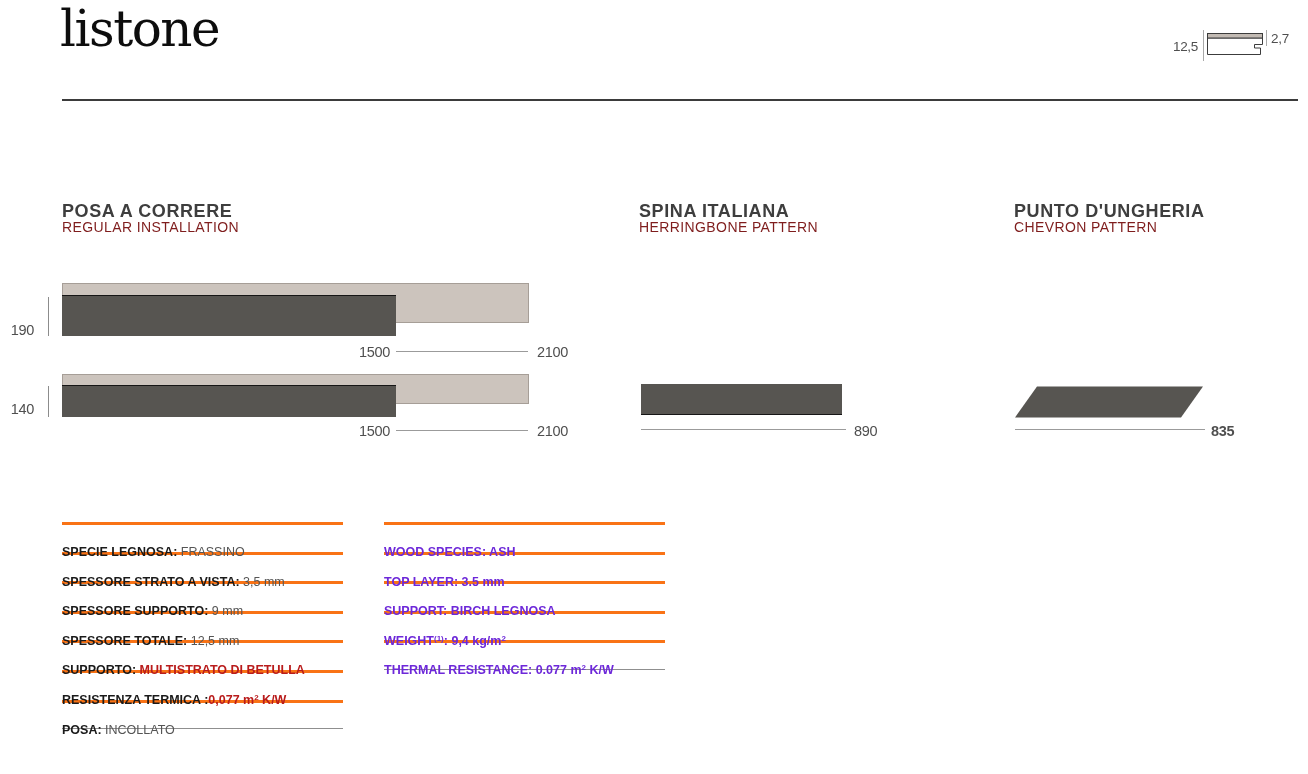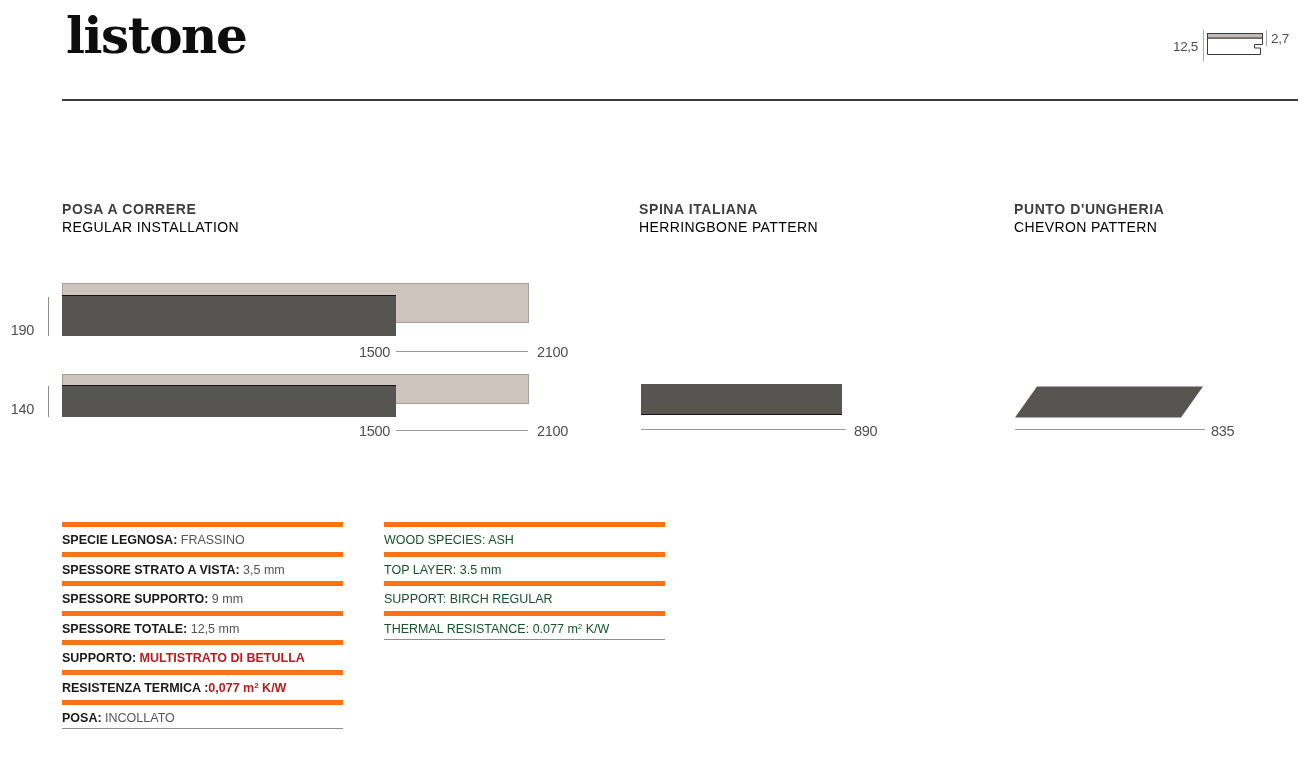--- a/index.html
+++ b/index.html
@@ -3,38 +3,38 @@
 <meta charset="utf-8">
 <style>
   html,body { margin:0; padding:0; background:#ffffff; }
   .page {
     position:relative; width:1308px; height:774px; background:#ffffff;
     font-family:"Liberation Sans", sans-serif; overflow:hidden;
   }
 
   
   .logo {
-    position:absolute; left:60px; top:2px; margin:6px;
-    font-family:"DejaVu Serif", serif; font-weight:700;
+    position:absolute; left:60px; top:2px; margin:0;
+    font-family:"DejaVu Serif", serif; font-weight:400;
     font-size:50px; line-height:1.1; color:#0d0d0d; letter-spacing:-1.5px;
   }
   .header-rule { position:absolute; left:62px; top:99px; width:1236px; height:2px; background:#3b3b3b; }
 
   
   .pf-num { position:absolute; font-size:13.5px; color:#4f4f4f; letter-spacing:-0.3px; }
   .pf-total { left:1154px; top:39px; width:44px; text-align:right; }
   .pf-top   { left:1271px; top:31px; }
   .pf-tick  { position:absolute; width:1px; background:#a9a9a9; }
   .pf-tick-l { left:1203px; top:30px; height:31px; }
   .pf-tick-r { left:1266px; top:30px; height:16px; }
   .pf-svg { position:absolute; left:1207px; top:32px; }
 
   
-  .sec-title { position:absolute; top:201px; font-size:14px; font-weight:bold; color:#3e3e3e; letter-spacing:0.6px; white-space:nowrap; }
-  .sec-sub   { position:absolute; top:219px; font-size:14px; color:#000000; letter-spacing:0.4px; white-space:nowrap; }
+  .sec-title { position:absolute; top:201px; font-size:18px; font-weight:bold; color:#3e3e3e; letter-spacing:0.6px; white-space:nowrap; }
+  .sec-sub   { position:absolute; top:219px; font-size:14px; color:#7f1d1d; letter-spacing:0.4px; white-space:nowrap; }
   .sec-x1 { left:62px; } .sec-x2 { left:639px; } .sec-x3 { left:1014px; }
 
   
   .bar { position:absolute; box-sizing:border-box; }
   .bar-light { background:#ccc4bd; border:1px solid #a69e97; }
   .bar-dark  { background:#575551; }
   .bt { border-top:1px solid #161616; }
   .bb { border-bottom:1px solid #161616; }
 
   .vtick { position:absolute; width:1px; background:#8c8c8c; }
@@ -42,28 +42,28 @@
   .dim-right { text-align:right; }
   .dim-line { position:absolute; height:1px; background:#9b9b9b; }
 
   .chevron-svg { position:absolute; left:1008px; top:380px; }
 
   
   .spec-col { position:absolute; top:522px; width:281px; }
   .spec-it { left:62px; }
   .spec-en { left:384px; }
   .spec-row {
-    box-sizing:border-box; height:29.6px; border-top:5px solid #f97316;
-    padding-top:6px; font-size:12.5px; white-space:nowrap; overflow:visible;
+    box-sizing:border-box; height:29.6px; border-top:3px solid #f97316;
+    padding-top:20px; font-size:12.5px; white-space:nowrap; overflow:visible;
   }
   .spec-col .spec-row:last-child { border-bottom:1px solid #8f8f8f; }
   .spec-it .lbl { font-weight:bold; color:#1a1a1a; }
   .spec-it .val { color:#555555; }
   .spec-it .val-bold .val { font-weight:bold; color:#b91c1c; }
-  .spec-en .lbl, .spec-en .val { color:#14532d; font-weight:normal; }
+  .spec-en .lbl, .spec-en .val { color:#6d28d9; font-weight:bold; }
   .sup { font-size:8px; position:relative; top:-4px; }
 </style>
 </head>
 <body>
 
 <div class="page">
 
   <h1 class="logo">listone</h1>
 
   <div>
@@ -103,32 +103,33 @@
   <span class="dim-num" style="left:537px; top:423px;">2100</span>
 
   <div class="bar bar-dark bb" style="left:641px; top:384px; width:201px; height:31px;"></div>
   <span class="dim-line" style="left:641px; top:429px; width:205px;"></span>
   <span class="dim-num" style="left:854px; top:423px;">890</span>
 
   <svg class="chevron-svg" width="200" height="42" viewBox="0 0 200 42">
     <polygon points="7,37.5 29,6.5 195,6.5 173,37.5" fill="#575551"></polygon>
   </svg>
   <span class="dim-line" style="left:1015px; top:429px; width:190px;"></span>
-  <span class="dim-num" style="left:1211px; top:423px;">835</span>
+  <span class="dim-num" style="left:1211px; top:423px;font-weight:bold;">835</span>
 
   <div class="spec-col spec-it">
     <div class="spec-row"><span class="lbl">SPECIE LEGNOSA:</span><span class="val"> FRASSINO</span></div>
     <div class="spec-row"><span class="lbl">SPESSORE STRATO A VISTA:</span><span class="val"> 3,5 mm</span></div>
     <div class="spec-row"><span class="lbl">SPESSORE SUPPORTO:</span><span class="val"> 9 mm</span></div>
     <div class="spec-row"><span class="lbl">SPESSORE TOTALE:</span><span class="val"> 12,5 mm</span></div>
     <div class="spec-row val-bold"><span class="lbl">SUPPORTO:</span><span class="val"> MULTISTRATO DI BETULLA</span></div>
     <div class="spec-row val-bold"><span class="lbl">RESISTENZA TERMICA :</span><span class="val">0,077 m</span><span class="val sup">2</span><span class="val"> K/W</span></div>
     <div class="spec-row"><span class="lbl">POSA:</span><span class="val"> INCOLLATO</span></div>
   </div>
 
   <div class="spec-col spec-en">
     <div class="spec-row"><span class="lbl">WOOD SPECIES:</span><span class="val"> ASH</span></div>
     <div class="spec-row"><span class="lbl">TOP LAYER:</span><span class="val"> 3.5 mm</span></div>
-    <div class="spec-row"><span class="lbl">SUPPORT:</span><span class="val"> BIRCH REGULAR</span></div>
+    <div class="spec-row"><span class="lbl">SUPPORT:</span><span class="val"> BIRCH LEGNOSA</span></div>
+    <div class="spec-row"><span class="lbl">WEIGHT</span><span class="lbl sup">(1)</span><span class="lbl">:</span><span class="val"> 9,4 kg/m</span><span class="val sup">2</span></div>
     <div class="spec-row"><span class="lbl">THERMAL RESISTANCE:</span><span class="val"> 0.077 m</span><span class="val sup">2</span><span class="val"> K/W</span></div>
   </div>
 
 </div>
 
 </body></html>

